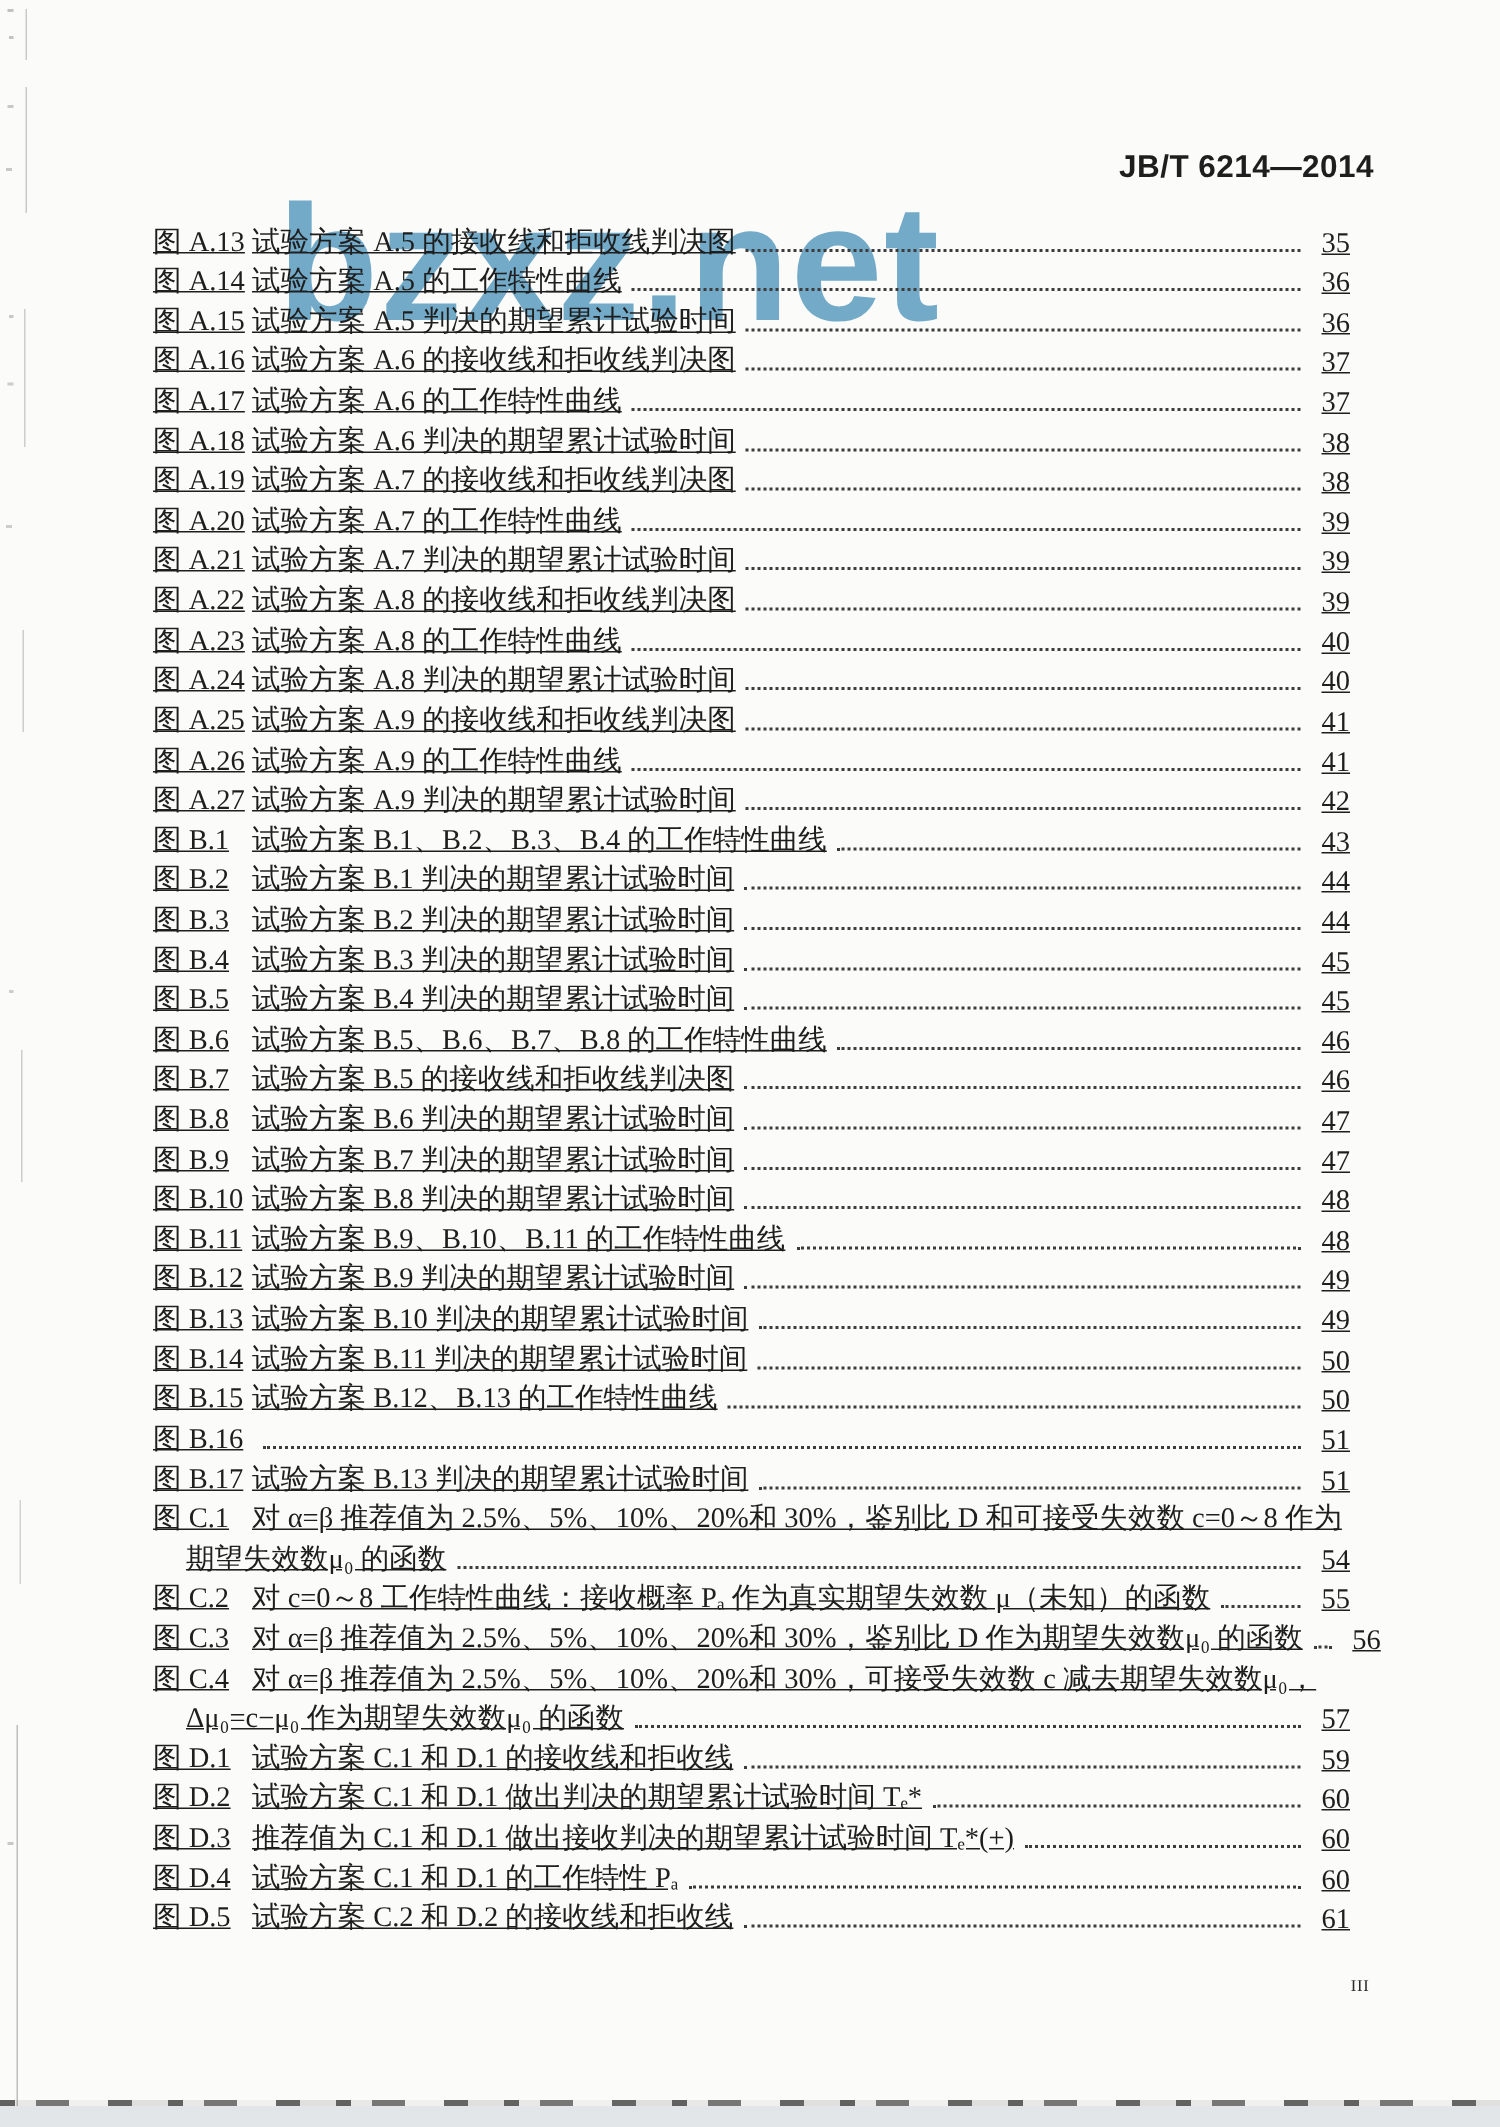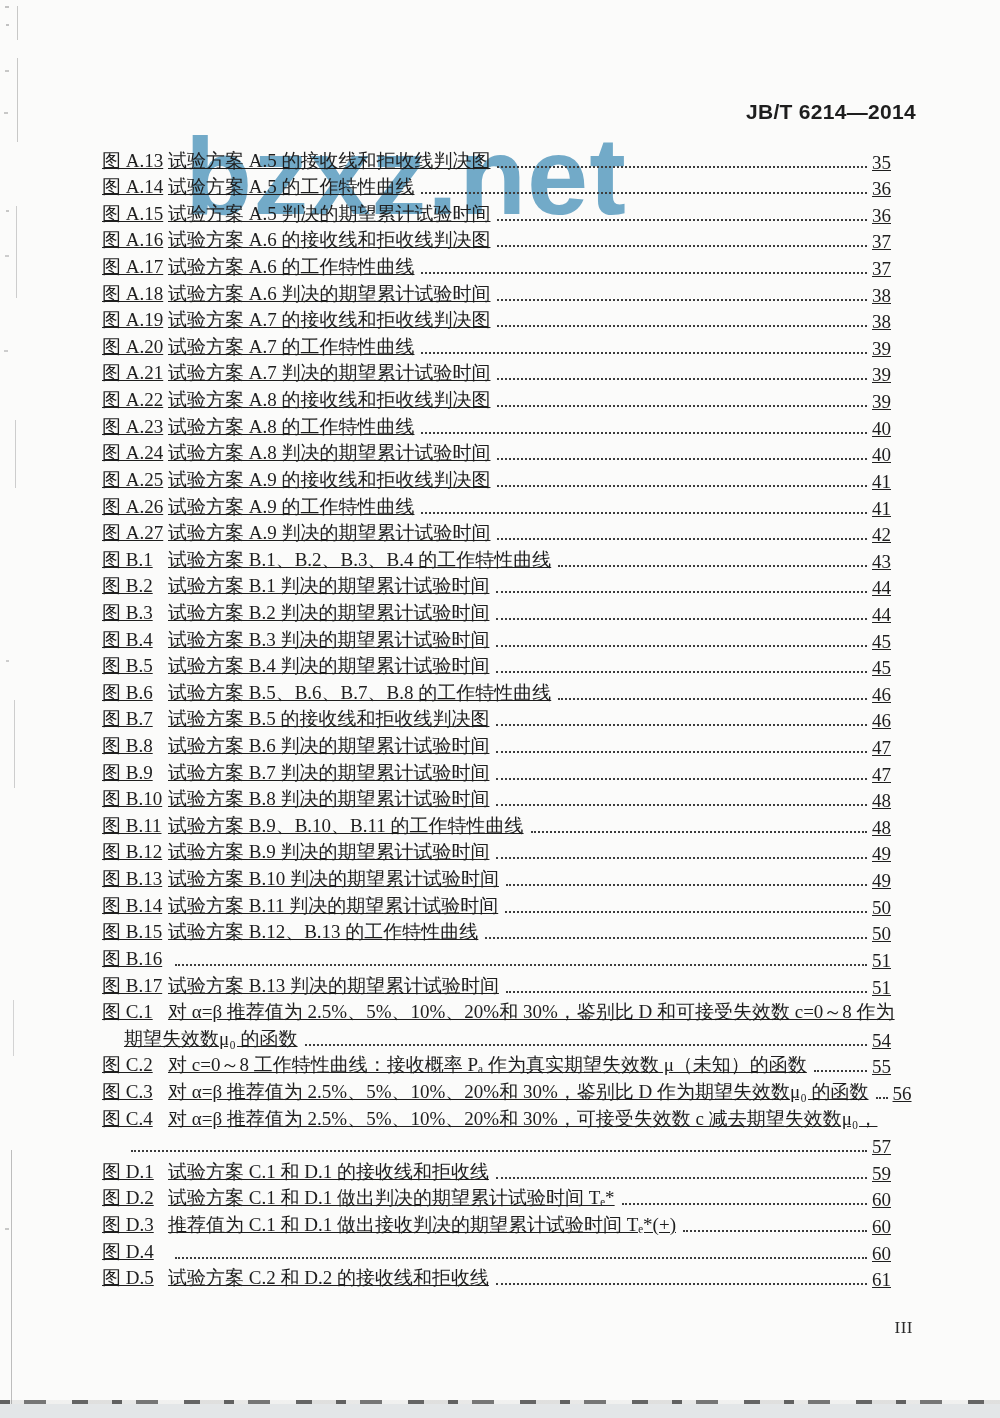--- a/index.html
+++ b/index.html
@@ -53,26 +53,26 @@
   .toc-title { flex: 0 0 auto; }
   .toc-row.wrap-first .toc-title { flex: 1 1 auto; overflow: visible; }
   .toc-row.cont .toc-label { flex: 0 0 22px; }
   .toc-leader {
     flex: 1 1 auto;
     min-width: 12px;
     border-bottom: 2px dotted #3c3c3c;
     margin: 0 5px 6px 7px;
     align-self: flex-end;
   }
-  .toc-page { flex: 0 0 28px; text-align: left; }
+  .toc-page { flex: 0 0 28px; text-align: right; }
   .page-footer {
     position: absolute;
     top: 1318px;
     right: 87px;
-    font-size: 17px;
+    font-size: 11px;
     letter-spacing: 0.5px;
     color: #2a2a2a;
     z-index: 2;
   }
   .art { position: absolute; background: #8a8a8a; z-index: 0; }
   .bottom-line {
     position: absolute;
     left: 0; top: 1400px;
     width: 100%; height: 4px;
     background: repeating-linear-gradient(90deg,
@@ -329,20 +329,21 @@
     <span class="toc-leader"></span>
     <span class="toc-page">56</span>
   </div>
     <div class="toc-row wrap-first">
     <span class="toc-label">图 C.4</span>
     <span class="toc-title">对 α=β 推荐值为 2.5%、5%、10%、20%和 30%，可接受失效数 c 减去期望失效数μ₀，</span>
 
   </div>
     <div class="toc-row cont">
     <span class="toc-label"></span>
+    <span class="toc-title">Δμ₀=c−μ₀ 作为期望失效数μ₀ 的函数</span>
     <span class="toc-leader"></span>
     <span class="toc-page">57</span>
   </div>
     <div class="toc-row">
     <span class="toc-label">图 D.1</span>
     <span class="toc-title">试验方案 C.1 和 D.1 的接收线和拒收线</span>
     <span class="toc-leader"></span>
     <span class="toc-page">59</span>
   </div>
     <div class="toc-row">
@@ -352,20 +353,21 @@
     <span class="toc-page">60</span>
   </div>
     <div class="toc-row">
     <span class="toc-label">图 D.3</span>
     <span class="toc-title">推荐值为 C.1 和 D.1 做出接收判决的期望累计试验时间 Tₑ*(+)</span>
     <span class="toc-leader"></span>
     <span class="toc-page">60</span>
   </div>
     <div class="toc-row">
     <span class="toc-label">图 D.4</span>
+    <span class="toc-title">试验方案 C.1 和 D.1 的工作特性 Pₐ</span>
     <span class="toc-leader"></span>
     <span class="toc-page">60</span>
   </div>
     <div class="toc-row">
     <span class="toc-label">图 D.5</span>
     <span class="toc-title">试验方案 C.2 和 D.2 的接收线和拒收线</span>
     <span class="toc-leader"></span>
     <span class="toc-page">61</span>
   </div>
   </div>

